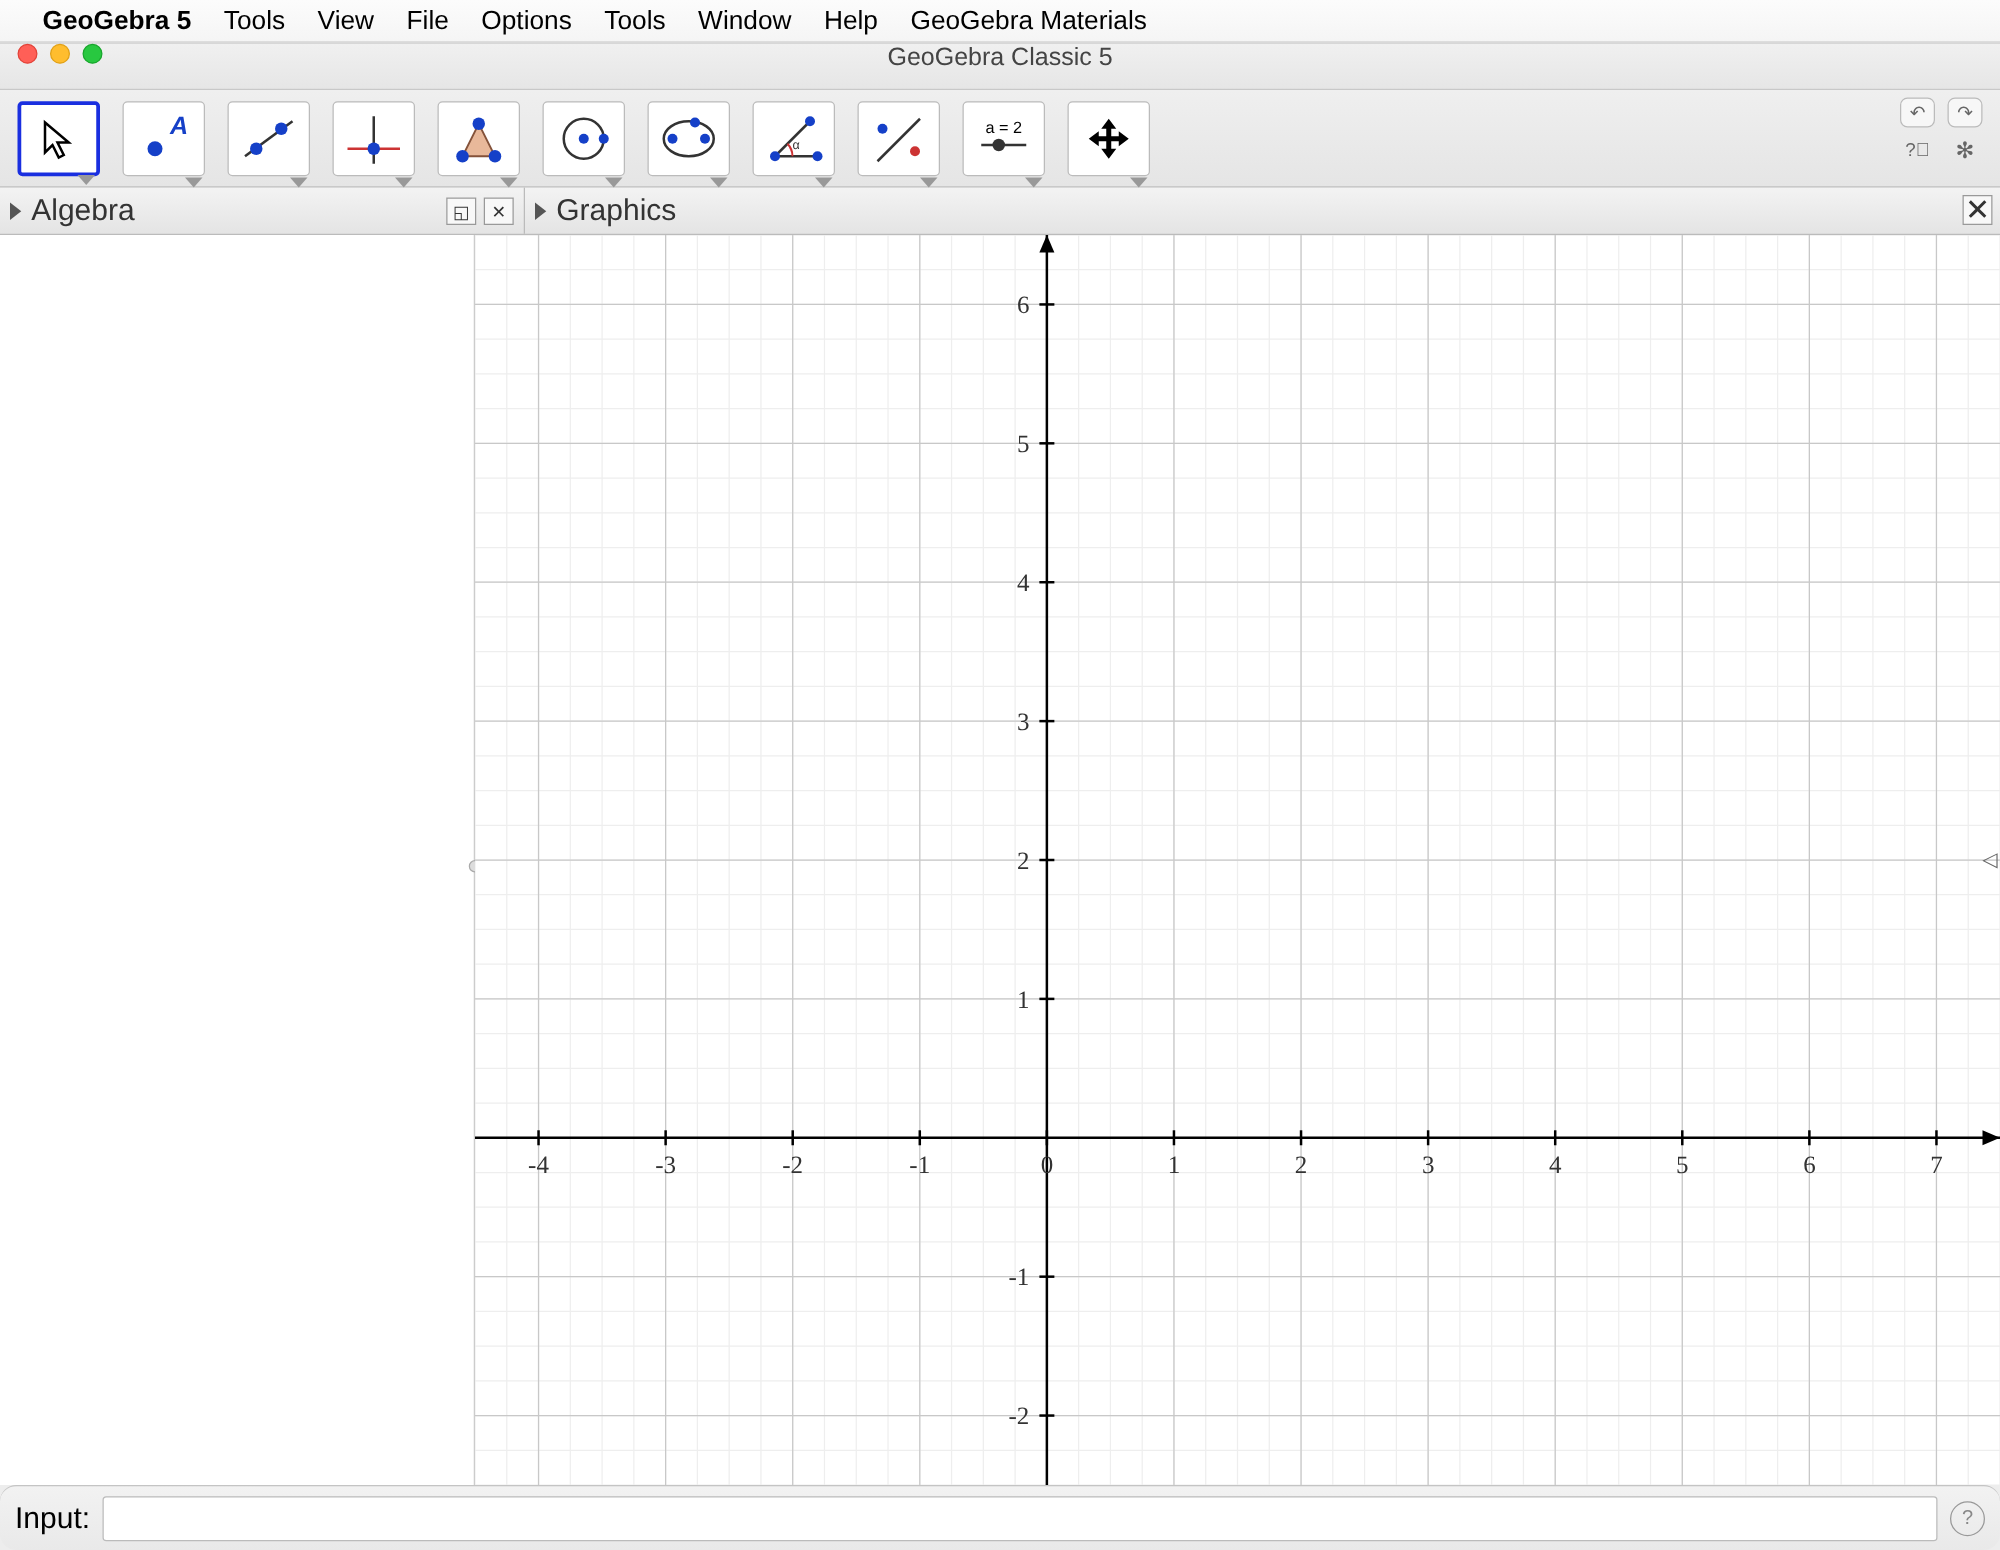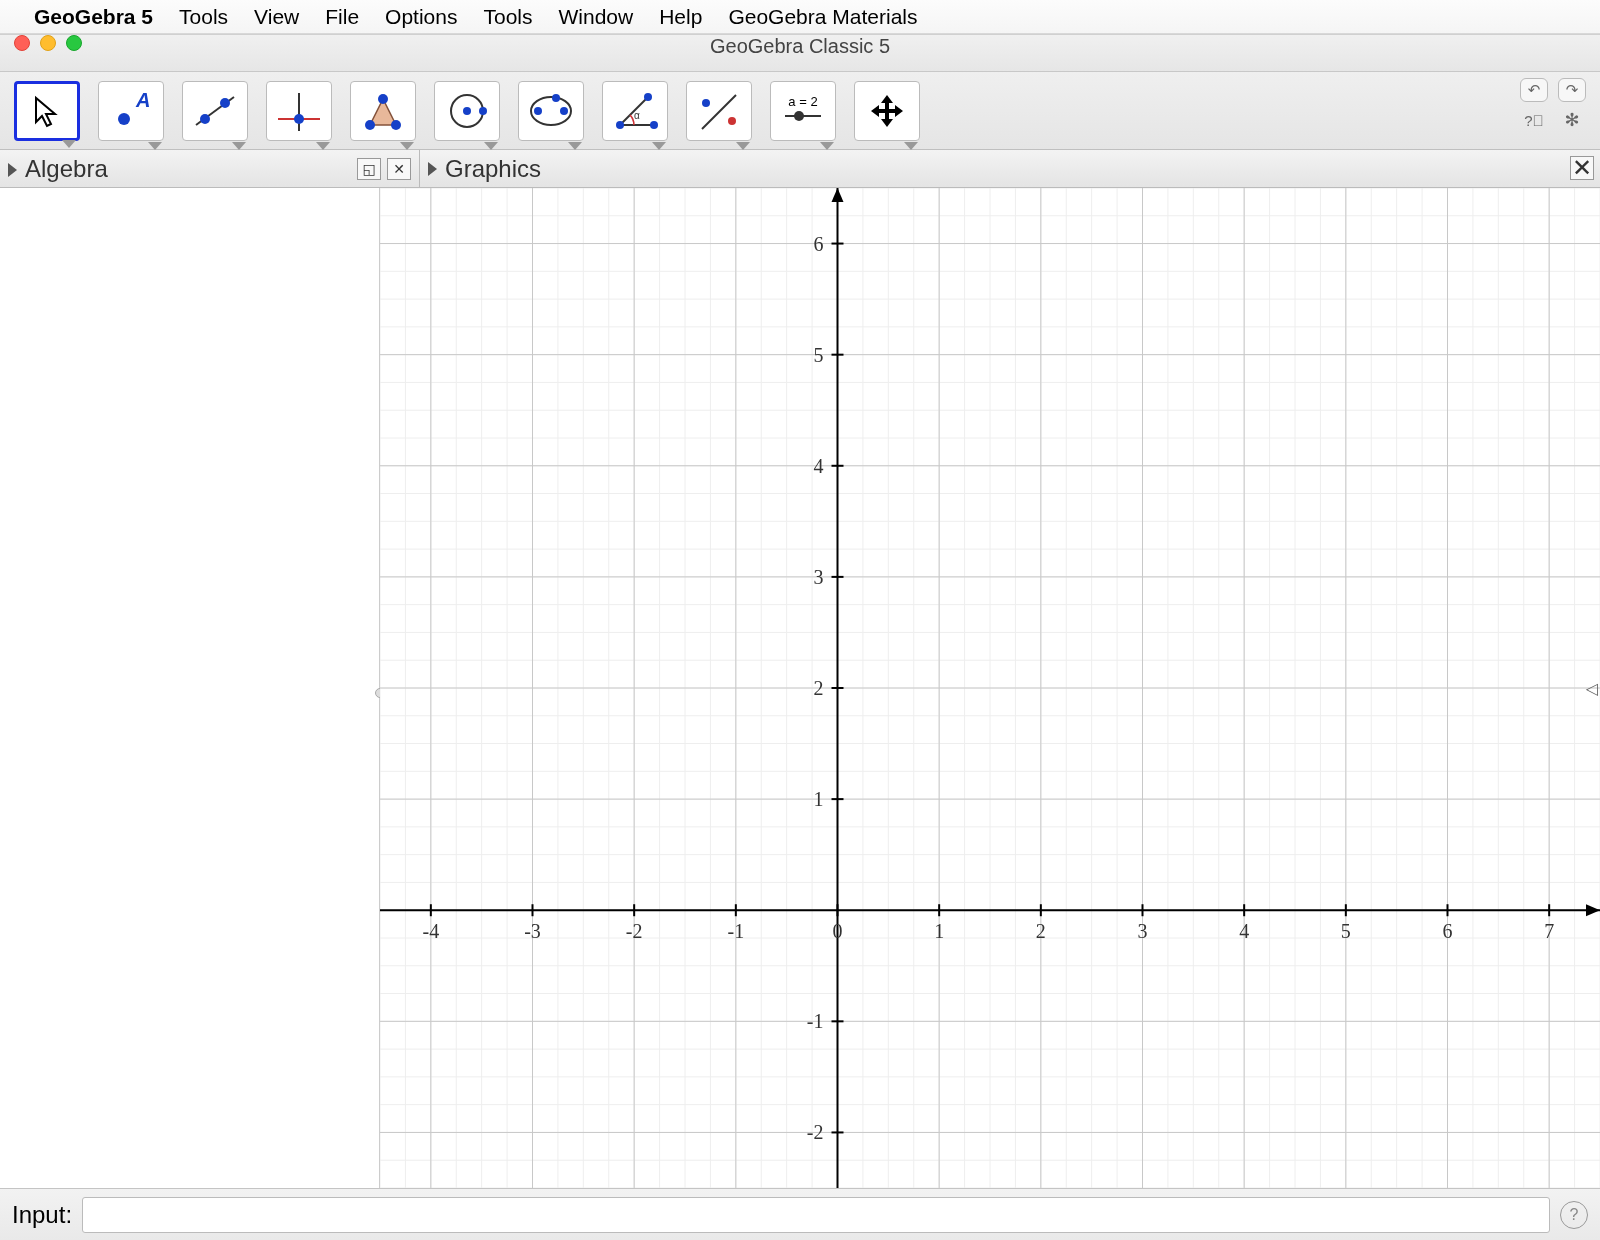--- a/index.html
+++ b/index.html
@@ -42,21 +42,21 @@
   .gfx-close{position:absolute; right:6px; top:6px; width:24px;height:24px;border:1px solid #999;background:#f8f8f8; display:flex; align-items:center; justify-content:center; cursor:pointer;}
   
   
   .main{display:flex; height:calc(1240px - 34px - 38px - 78px - 38px - 52px);}
   .algebra-pane{width:380px; background:#fff; border-right:1px solid #ccc; position:relative;}
   .splitter-dot{position:absolute; right:-6px; top:50%; width:10px;height:10px; border-radius:50%; background:#ddd; border:1px solid #aaa;}
   .graphics-pane{flex:1; background:#fff; position:relative; overflow:hidden;}
   .side-tab{position:absolute; right:0; top:50%; transform:translateY(-50%); width:16px; height:30px; display:flex; align-items:center; justify-content:center; color:#666; font-size:16px;}
   
   
-  .input-bar{height:52px; background:linear-gradient(#f2f2f2,#e9e9e9); border-top:1px solid #c4c4c4; display:flex; align-items:center; padding:0 12px; gap:10px;}
+  .input-bar{height:52px; background:linear-gradient(#f2f2f2,#e9e9e9); border-top:1px solid #c4c4c4; display:flex; align-items:center; padding:0 12px; gap:10px;border-radius:13px;}
   .input-label{font-size:24px;}
   .input-field{flex:1; height:36px; border:1px solid #bbb; background:#fff; border-radius:3px; padding:0 8px; font-size:18px;}
   .help-circ{width:28px;height:28px;border:1.5px solid #999;border-radius:50%;display:flex;align-items:center;justify-content:center;color:#888;font-size:16px;cursor:pointer;}
 </style>
 </head>
 <body>
 
 <div class="mac-menubar">
   <span class="apple"></span>
   <span class="item appname">GeoGebra 5</span>

